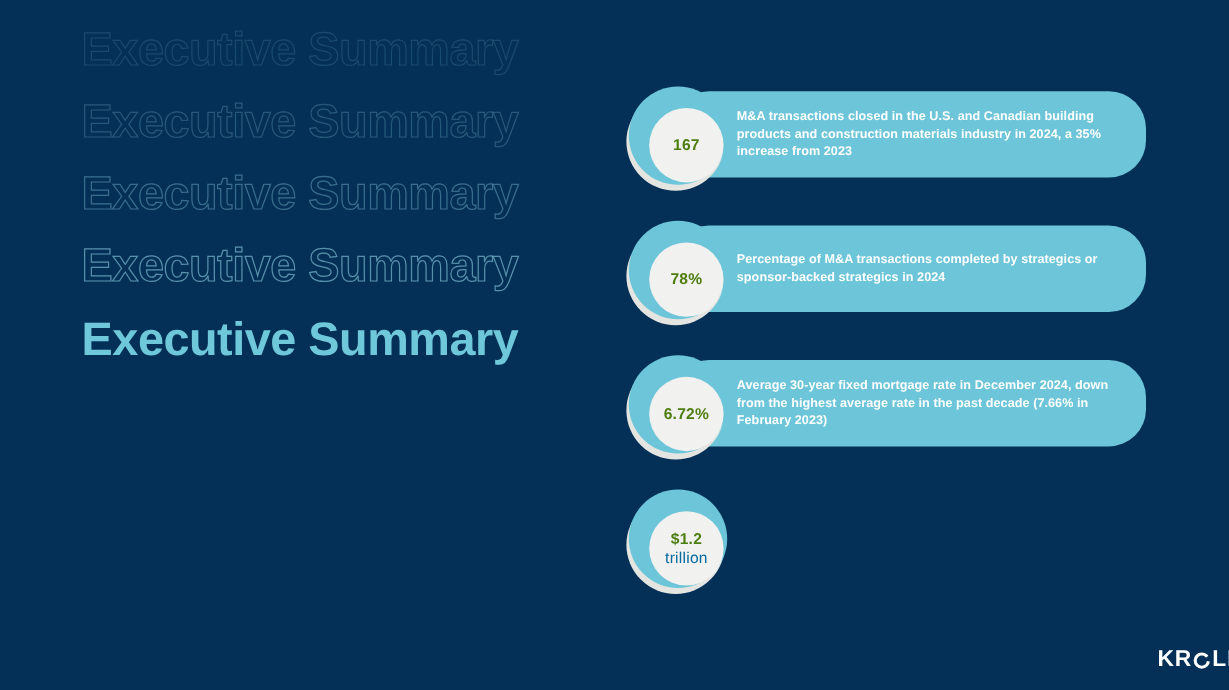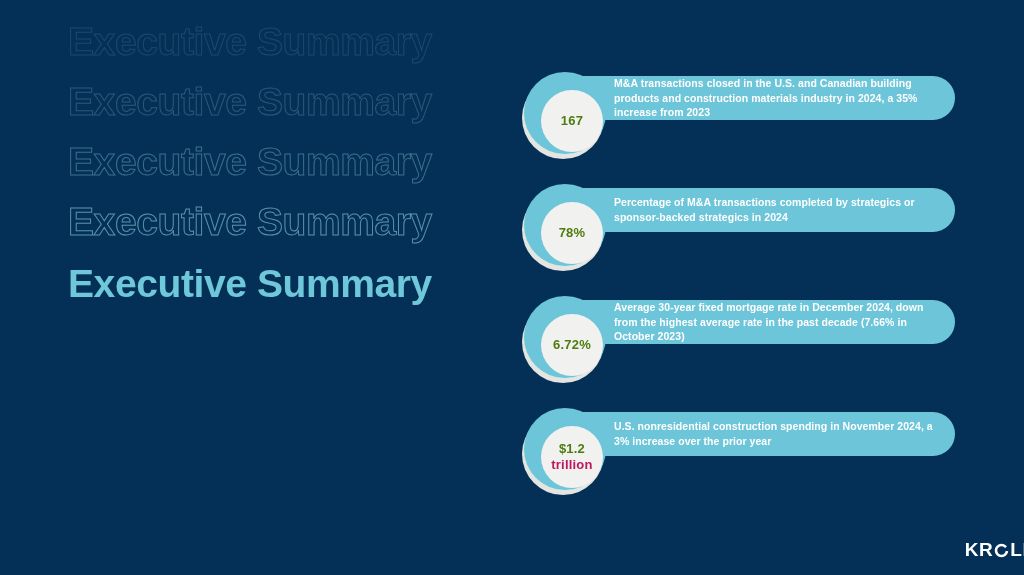--- a/index.html
+++ b/index.html
@@ -67,21 +67,21 @@
     margin-bottom: 16px;
   }
   .callout:last-child { margin-bottom: 0; }
 
   
   .pill {
     position: absolute;
     left: 43px;
     top: 12px;
     width: 395px;
-    height: 44px;
+    height: 72px;
     background: #6cc5d8;
     border-radius: 31px;
     box-sizing: border-box;
     display: flex;
     align-items: center;
   }
   .pill-text {
     margin-left: 54px;
     margin-right: 18px;
     color: #ffffff;
@@ -125,23 +125,23 @@
   }
   .badge-value {
     color: #4d7c0f;
     font-size: 13px;
     font-weight: bold;
     line-height: 1.2;
     text-align: center;
     letter-spacing: 0.2px;
   }
   .badge-value-2 {
-    color: #be185d;
+    color: #0369a1;
     font-size: 13px;
-    font-weight: bold;
+    font-weight: normal;
     line-height: 1.2;
     text-align: center;
     letter-spacing: 0.2px;
   }
   .badge-value-2:empty { display: none; }
 
   
   #footer {
     position: absolute;
     right: 18px;
@@ -209,35 +209,32 @@
       <div class="badge-ring">
         <div class="badge-inner">
           <div class="badge-value">78%</div>
 
         </div>
       </div>
     </div>
 
     <div class="callout">
       <div class="pill">
-        <div class="pill-text">Average 30-year fixed mortgage rate in December 2024, down from the highest average rate in the past decade (7.66% in October 2023)</div>
+        <div class="pill-text">Average 30-year fixed mortgage rate in December 2024, down from the highest average rate in the past decade (7.66% in February 2023)</div>
       </div>
       <div class="badge-shadow"></div>
       <div class="badge-ring">
         <div class="badge-inner">
           <div class="badge-value">6.72%</div>
 
         </div>
       </div>
     </div>
 
     <div class="callout">
-      <div class="pill">
-        <div class="pill-text">U.S. nonresidential construction spending in November 2024, a 3% increase over the prior year</div>
-      </div>
       <div class="badge-shadow"></div>
       <div class="badge-ring">
         <div class="badge-inner">
           <div class="badge-value">$1.2</div>
           <div class="badge-value-2">trillion</div>
         </div>
       </div>
     </div>
 
   </div>

